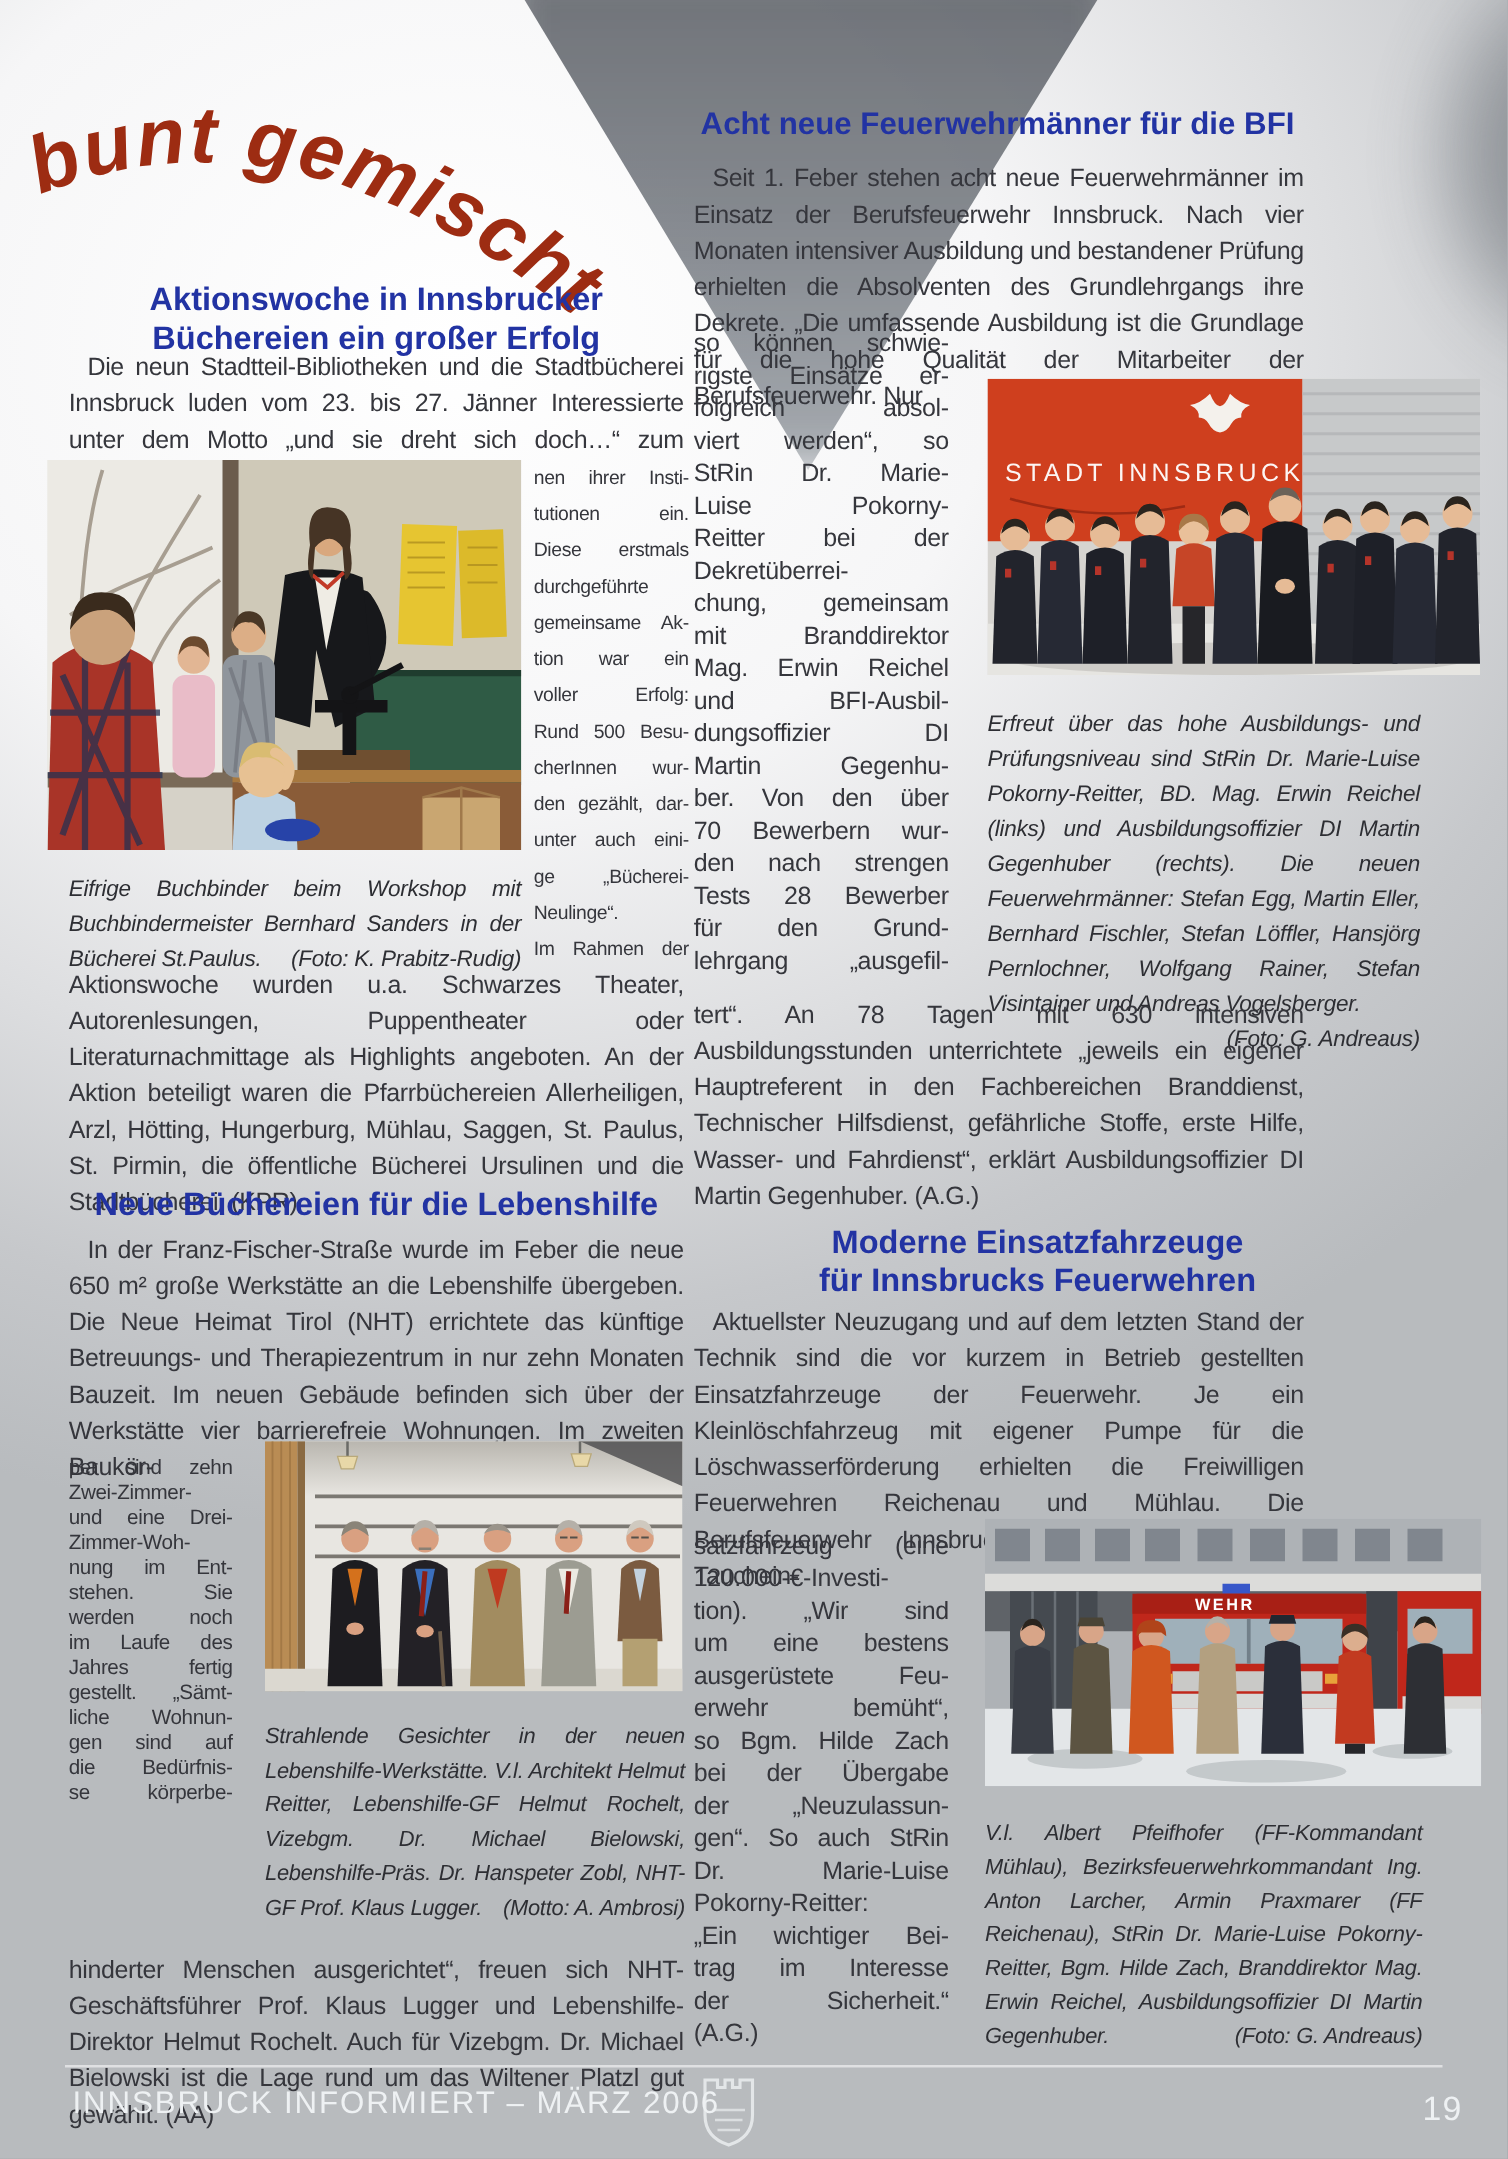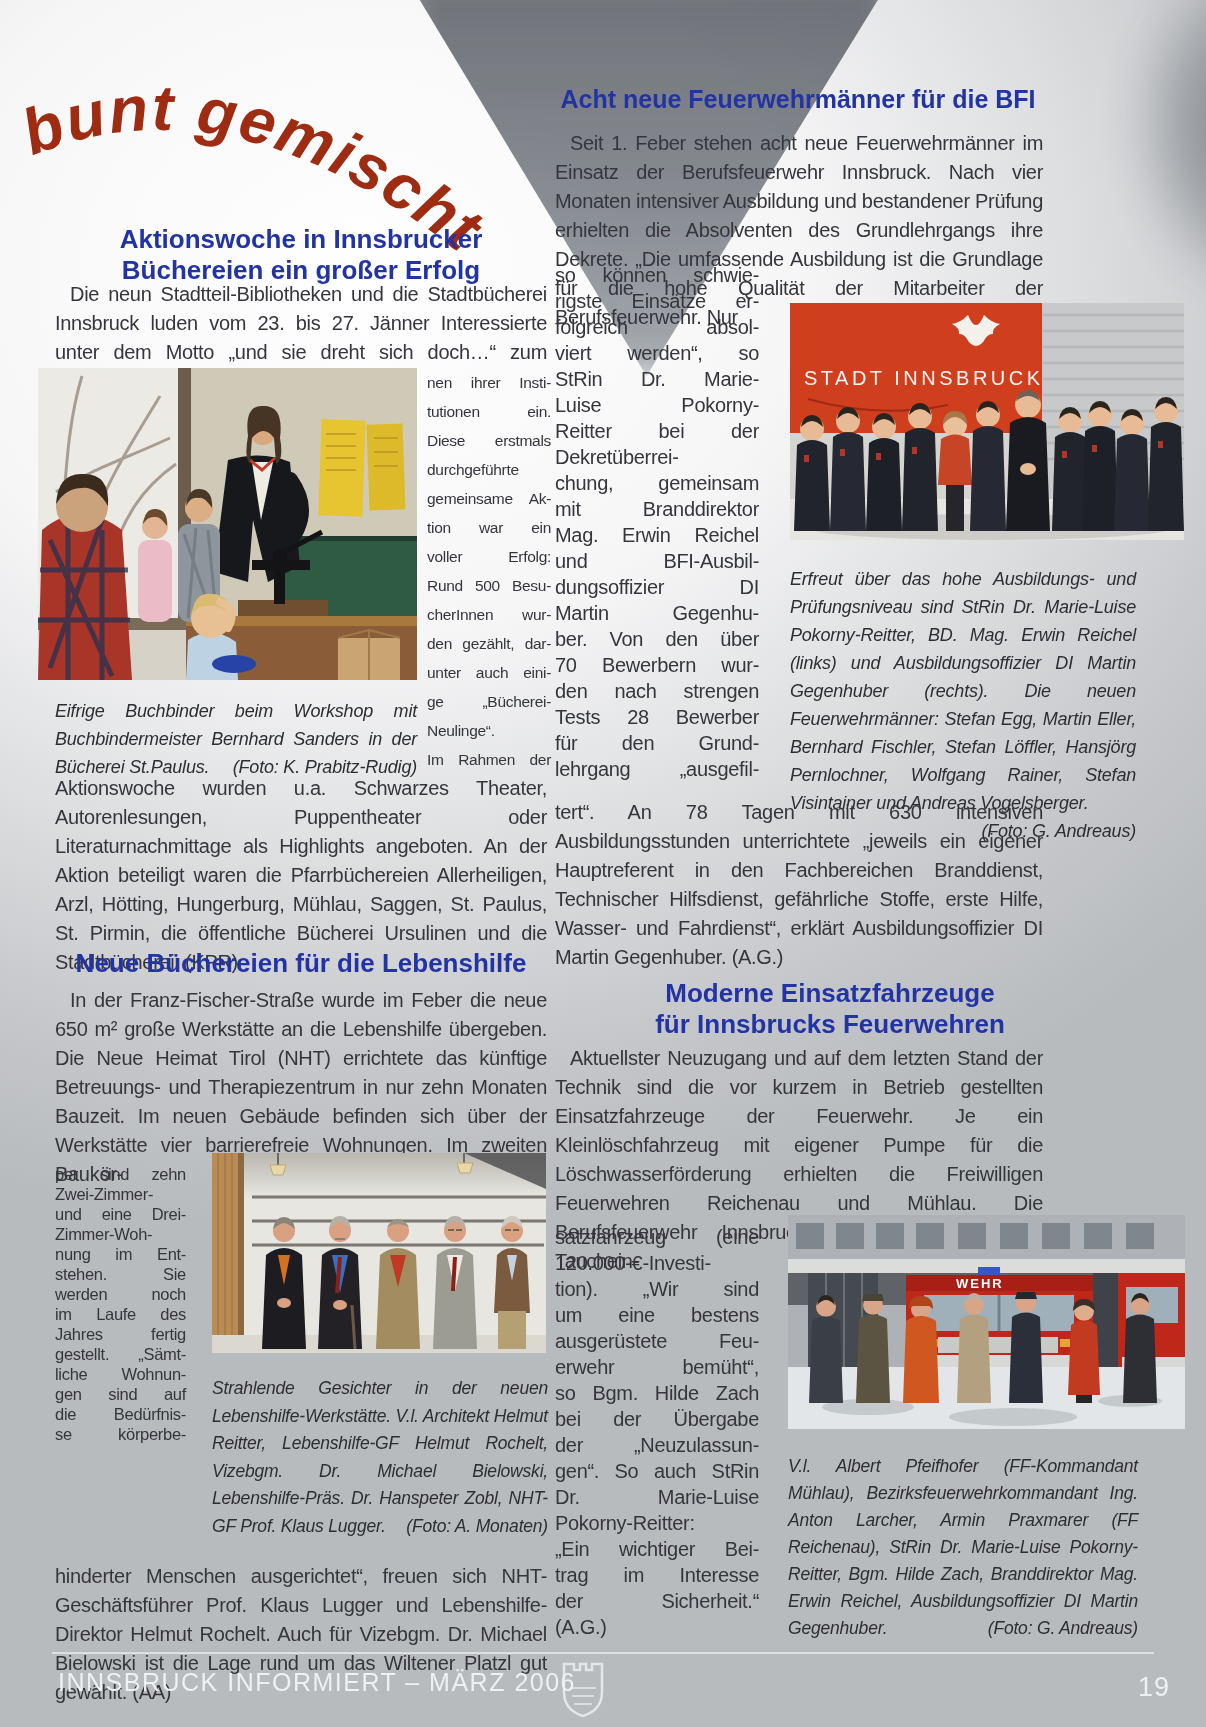--- a/index.html
+++ b/index.html
@@ -196,21 +196,21 @@
 
     <path d="M282 160 L285 102 Q300 88 315 102 L318 160 Z" fill="#7b5b40"></path>
     <rect x="286" y="158" width="28" height="38" fill="#b4a072"></rect>
     <path d="M295 102 L300 128 L305 102 Z" fill="#c3d2de"></path>
     <circle cx="300" cy="78" r="11" fill="#d9a081"></circle>
     <path d="M289 76 Q 291 63 300 63 Q 309 63 311 76 Q 304 69 300 69 Q 296 69 289 76 Z" fill="#cfc9bf"></path>
     <path d="M293 77 h6 M307 77 h-6" stroke="#55504a" stroke-width="1.5"></path>
   </svg>
 
   <p class="abs caption" style="left:212px;top:1362px;width:336px;font-size:17.5px;line-height:27.5px;"><span>Strahlende Gesichter in der neuen Lebenshilfe-Werkstätte. V.l. Architekt Helmut Reitter, Lebenshilfe-GF Helmut Rochelt, Vizebgm. Dr. Michael Bielowski, Lebenshilfe-Präs. Dr. Hanspeter Zobl, NHT-GF Prof. Klaus Lugger.</span>
-    <span class="credit">(Foto: A. Monaten)</span></p>
+    <span class="credit">(Motto: A. Ambrosi)</span></p>
 
   <p class="abs body-txt" style="left:55px;top:1562px;width:492px;">hinderter Menschen ausgerichtet“, freuen sich NHT-Geschäftsführer Prof. Klaus Lugger und Lebenshilfe-Direktor Helmut Rochelt. Auch für Vizebgm. Dr. Michael Bielowski ist die Lage rund um das Wiltener Platzl gut gewählt. (AA)</p>
 
   <h2 class="abs h-right1">Acht neue Feuerwehrmänner für die BFI</h2>
 
   <p class="abs body-txt indent" style="left:555px;top:116px;width:488px;margin-top:13px;">Seit 1. Feber stehen acht neue Feuerwehrmänner im Einsatz der Berufsfeuerwehr Innsbruck. Nach vier Monaten intensiver Ausbildung und bestandener Prüfung erhielten die Absolventen des Grundlehrgangs ihre Dekrete. „Die umfassende Ausbildung ist die Grundlage für die hohe Qualität der Mitarbeiter der Berufsfeuerwehr. Nur</p>
 
   <p class="abs side-col" style="left:555px;top:262px;width:204px;font-size:20px;line-height:26px;">so können schwie-
 rigste Einsätze er-
 folgreich absol-

